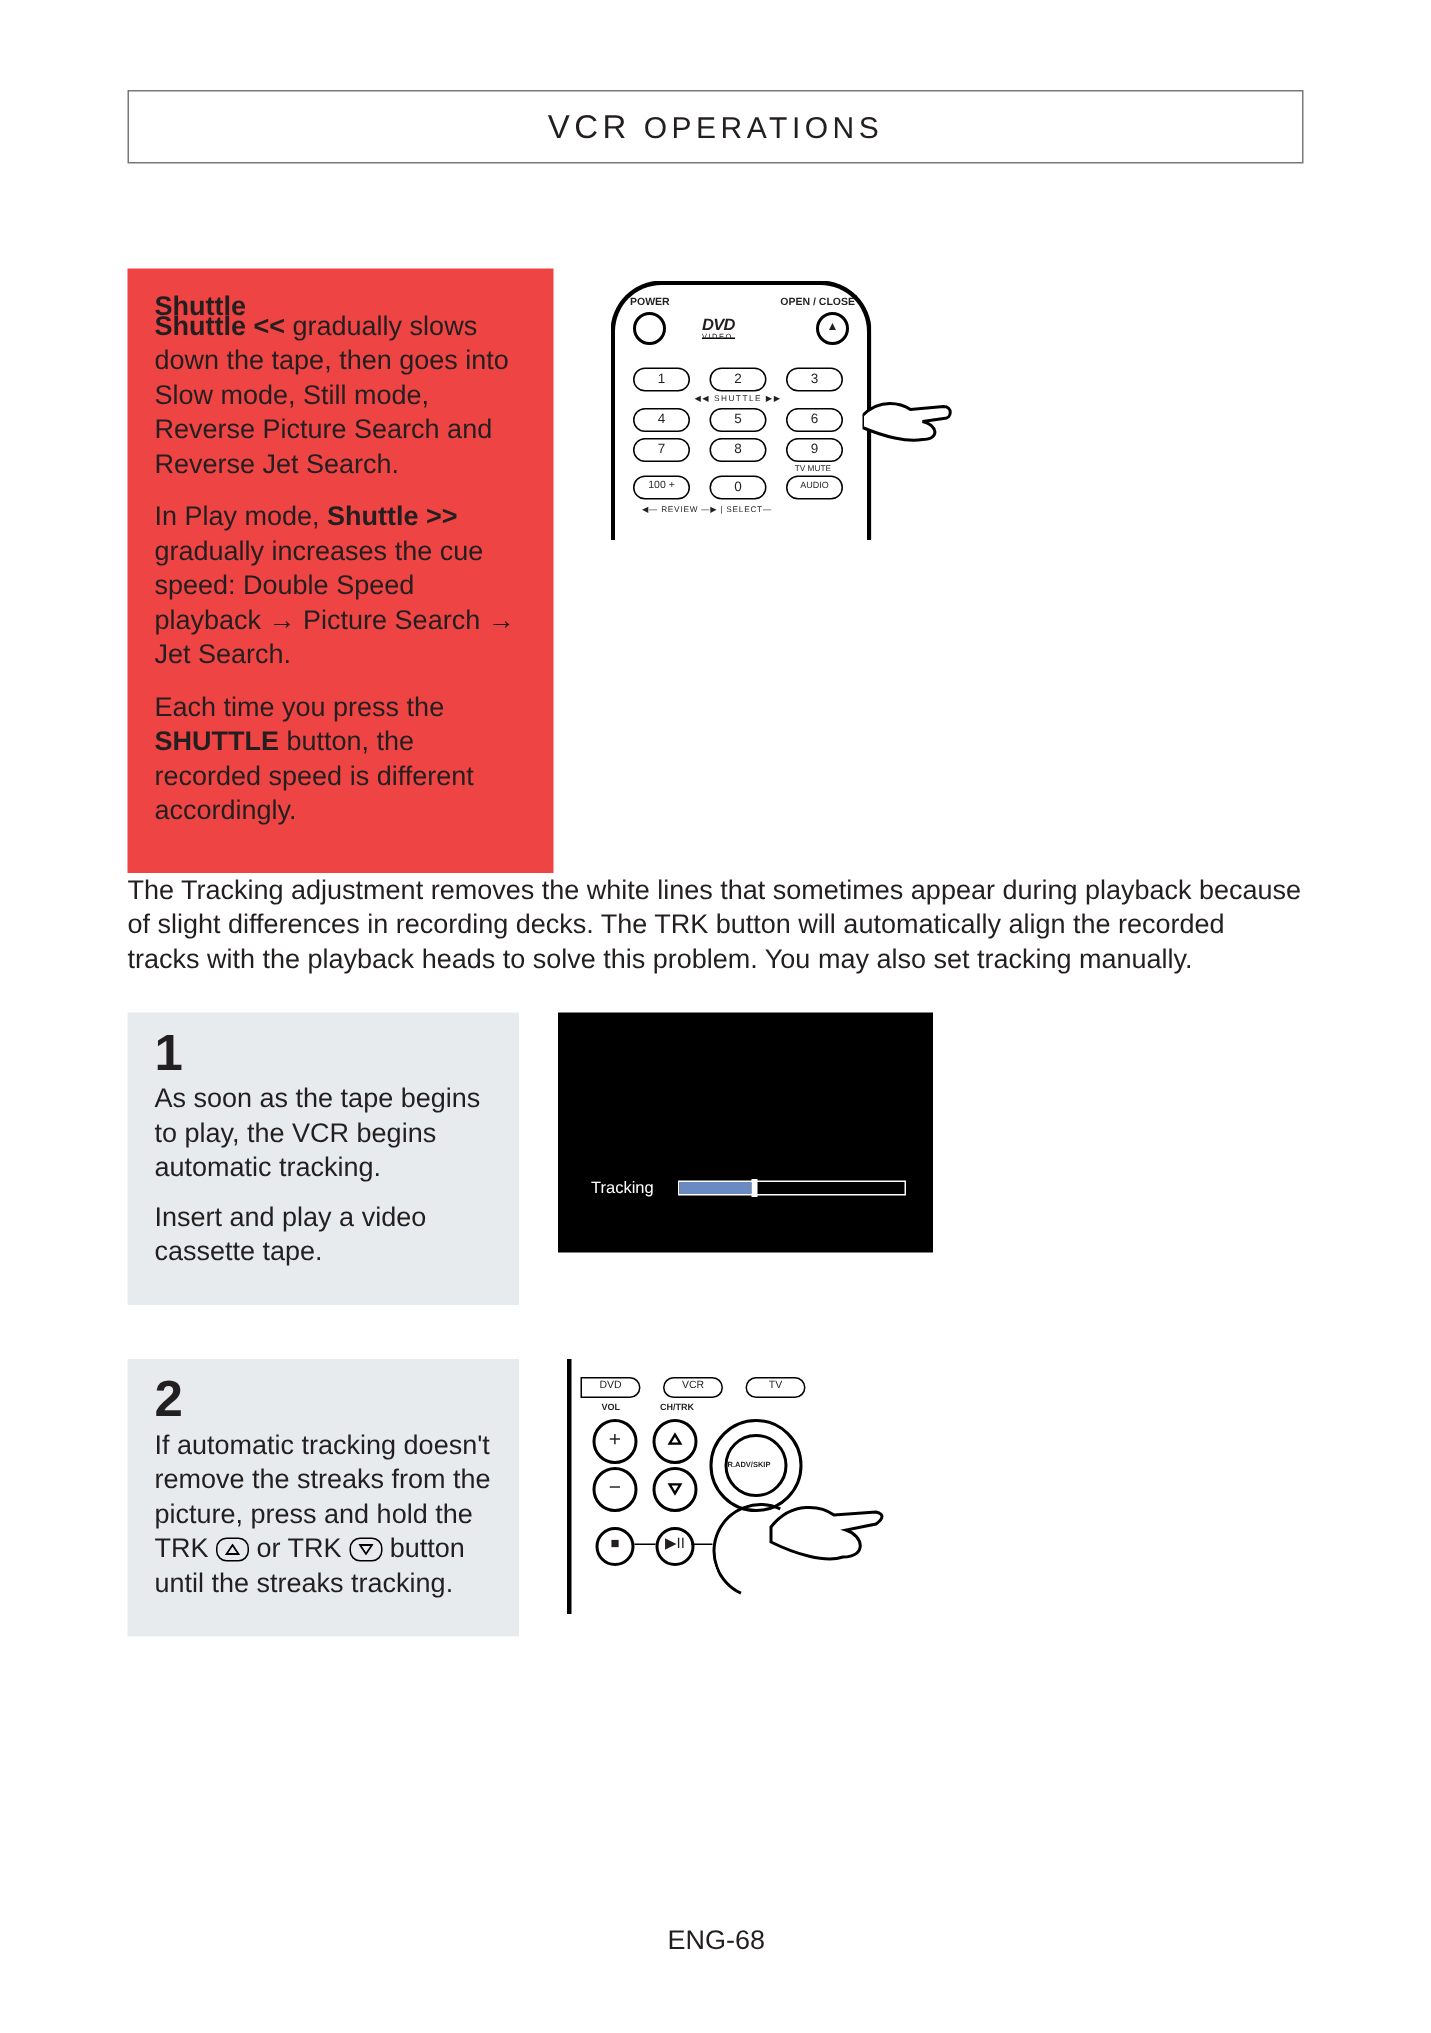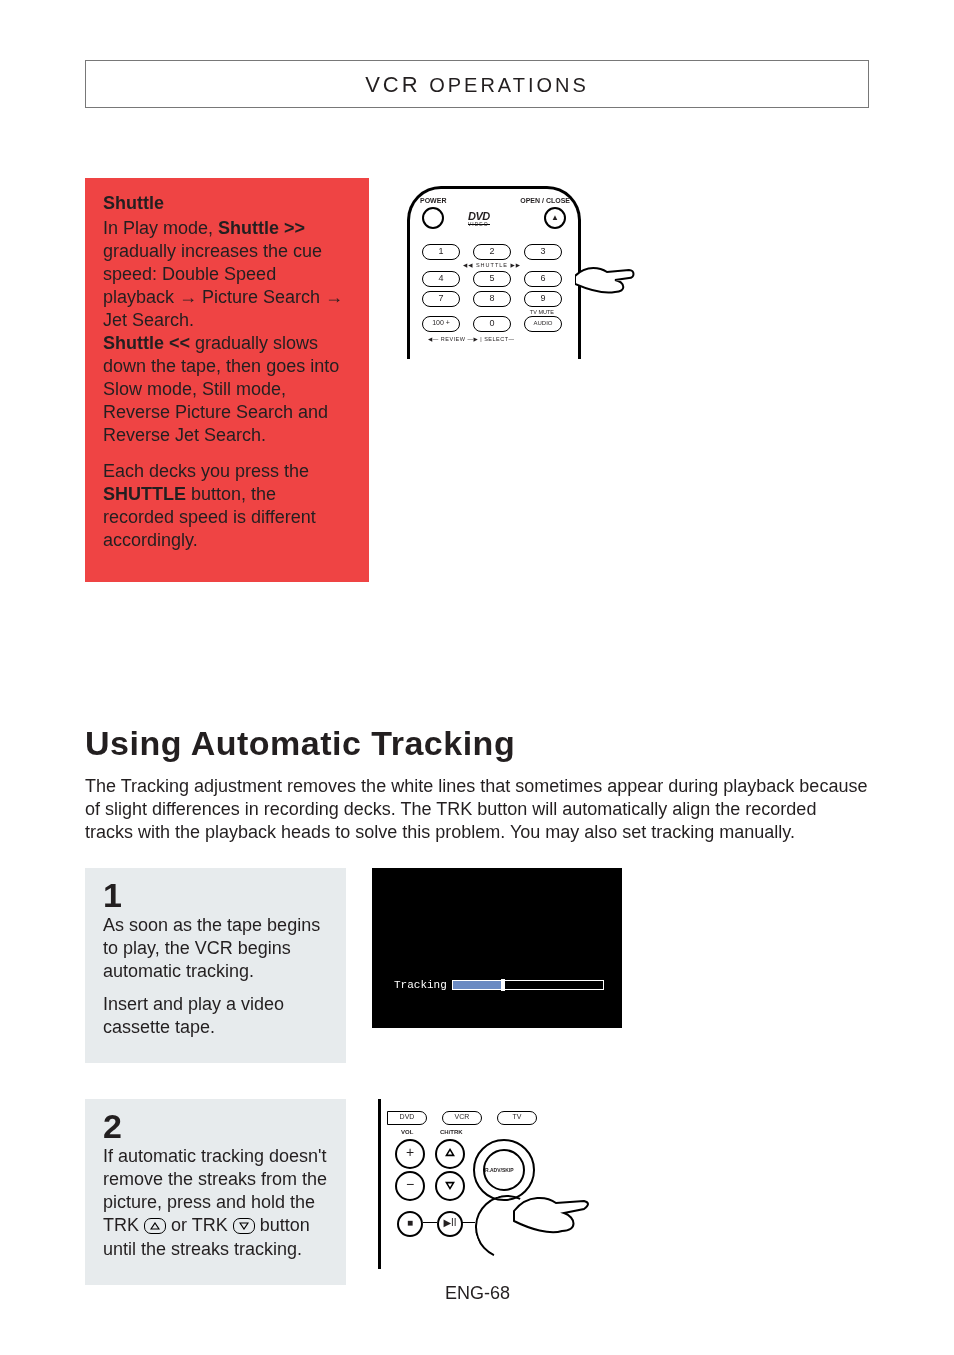--- a/index.html
+++ b/index.html
@@ -222,21 +222,20 @@
     height: 160px;
     background: #000;
     position: relative;
     color: #fff;
   }
   .tracking-label {
     position: absolute;
     left: 22px;
     top: 110px;
     font-size: 11px;
-    font-family: Liberation Mono, monospace;
   }
   .tracking-bar {
     position: absolute;
     left: 80px;
     top: 112px;
     width: 150px;
     height: 8px;
     border: 1px solid #fff;
     background: #000;
   }
@@ -418,28 +417,28 @@
 
 <div class="page">
 
   <div class="header-box">
     <span class="first">VCR</span><span class="rest"> OPERATIONS</span>
   </div>
 
   <div class="row1">
     <div class="shuttle-box">
       <span class="hd">Shuttle</span>
-      <p>
-        <span>In Play mode, </span><span class="bold">Shuttle &gt;&gt;</span><span> gradually increases the cue speed: Double Speed playback </span><span class="arrow">→</span><span> Picture Search </span><span class="arrow">→</span><span> Jet Search.</span>
-      </p>
       <p style="margin-top:-12px">
         <span class="bold">Shuttle &lt;&lt;</span><span> gradually slows down the tape, then goes into Slow mode, Still mode, Reverse Picture Search and Reverse Jet Search.</span>
       </p>
       <p>
-        <span>Each decks you press the </span><span class="bold">SHUTTLE</span><span> button, the recorded speed is different accordingly.</span>
+        <span>In Play mode, </span><span class="bold">Shuttle &gt;&gt;</span><span> gradually increases the cue speed: Double Speed playback </span><span class="arrow">→</span><span> Picture Search </span><span class="arrow">→</span><span> Jet Search.</span>
+      </p>
+      <p>
+        <span>Each time you press the </span><span class="bold">SHUTTLE</span><span> button, the recorded speed is different accordingly.</span>
       </p>
     </div>
 
     <div class="remote1">
       <div class="remote-body">
         <span class="lbl-power">POWER</span>
         <span class="lbl-open">OPEN / CLOSE</span>
         <div class="power-btn"></div>
         <span class="dvd-logo">DVD</span>
         <span class="dvd-sub">VIDEO</span>
@@ -472,21 +471,20 @@
           </div>
           <div class="view-lbl">◀— REVIEW —▶ | SELECT—</div>
         </div>
       </div>
       <svg class="finger1" viewBox="0 0 64 36">
         <path d="M0 16 C12 4 26 8 32 12 L54 10 C60 10 60 18 54 18 L40 20 C50 22 52 32 40 32 C30 34 14 30 0 24 Z" fill="#fff" stroke="#000" stroke-width="2"></path>
       </svg>
     </div>
   </div>
 
-  <h1>Using Automatic Tracking</h1>
   <p class="intro">The Tracking adjustment removes the white lines that sometimes appear during playback because of slight differences in recording decks. The TRK button will automatically align the recorded tracks with the playback heads to solve this problem. You may also set tracking manually.</p>
 
   <div class="step-row">
     <div class="step-text">
       <span class="step-num">1</span>
       <p>As soon as the tape begins to play, the VCR begins automatic tracking.</p>
       <p>Insert and play a video cassette tape.</p>
     </div>
     <div class="step-illus">
       <div class="tracking-screen">

